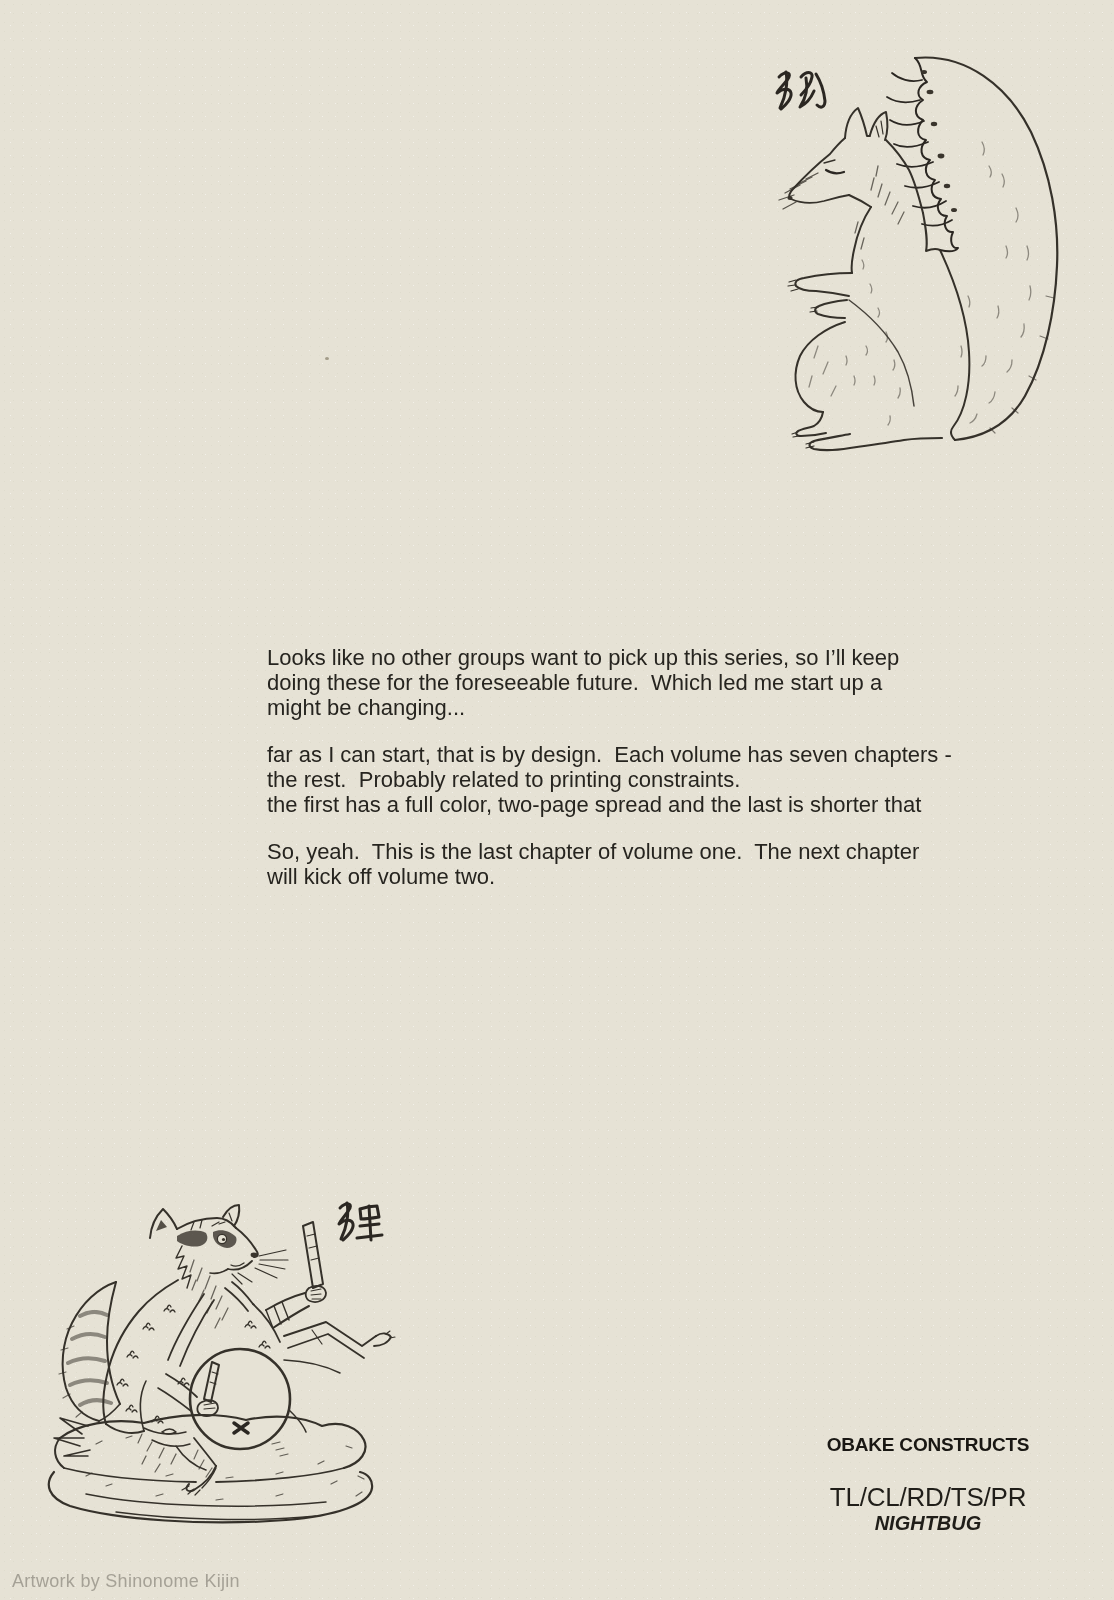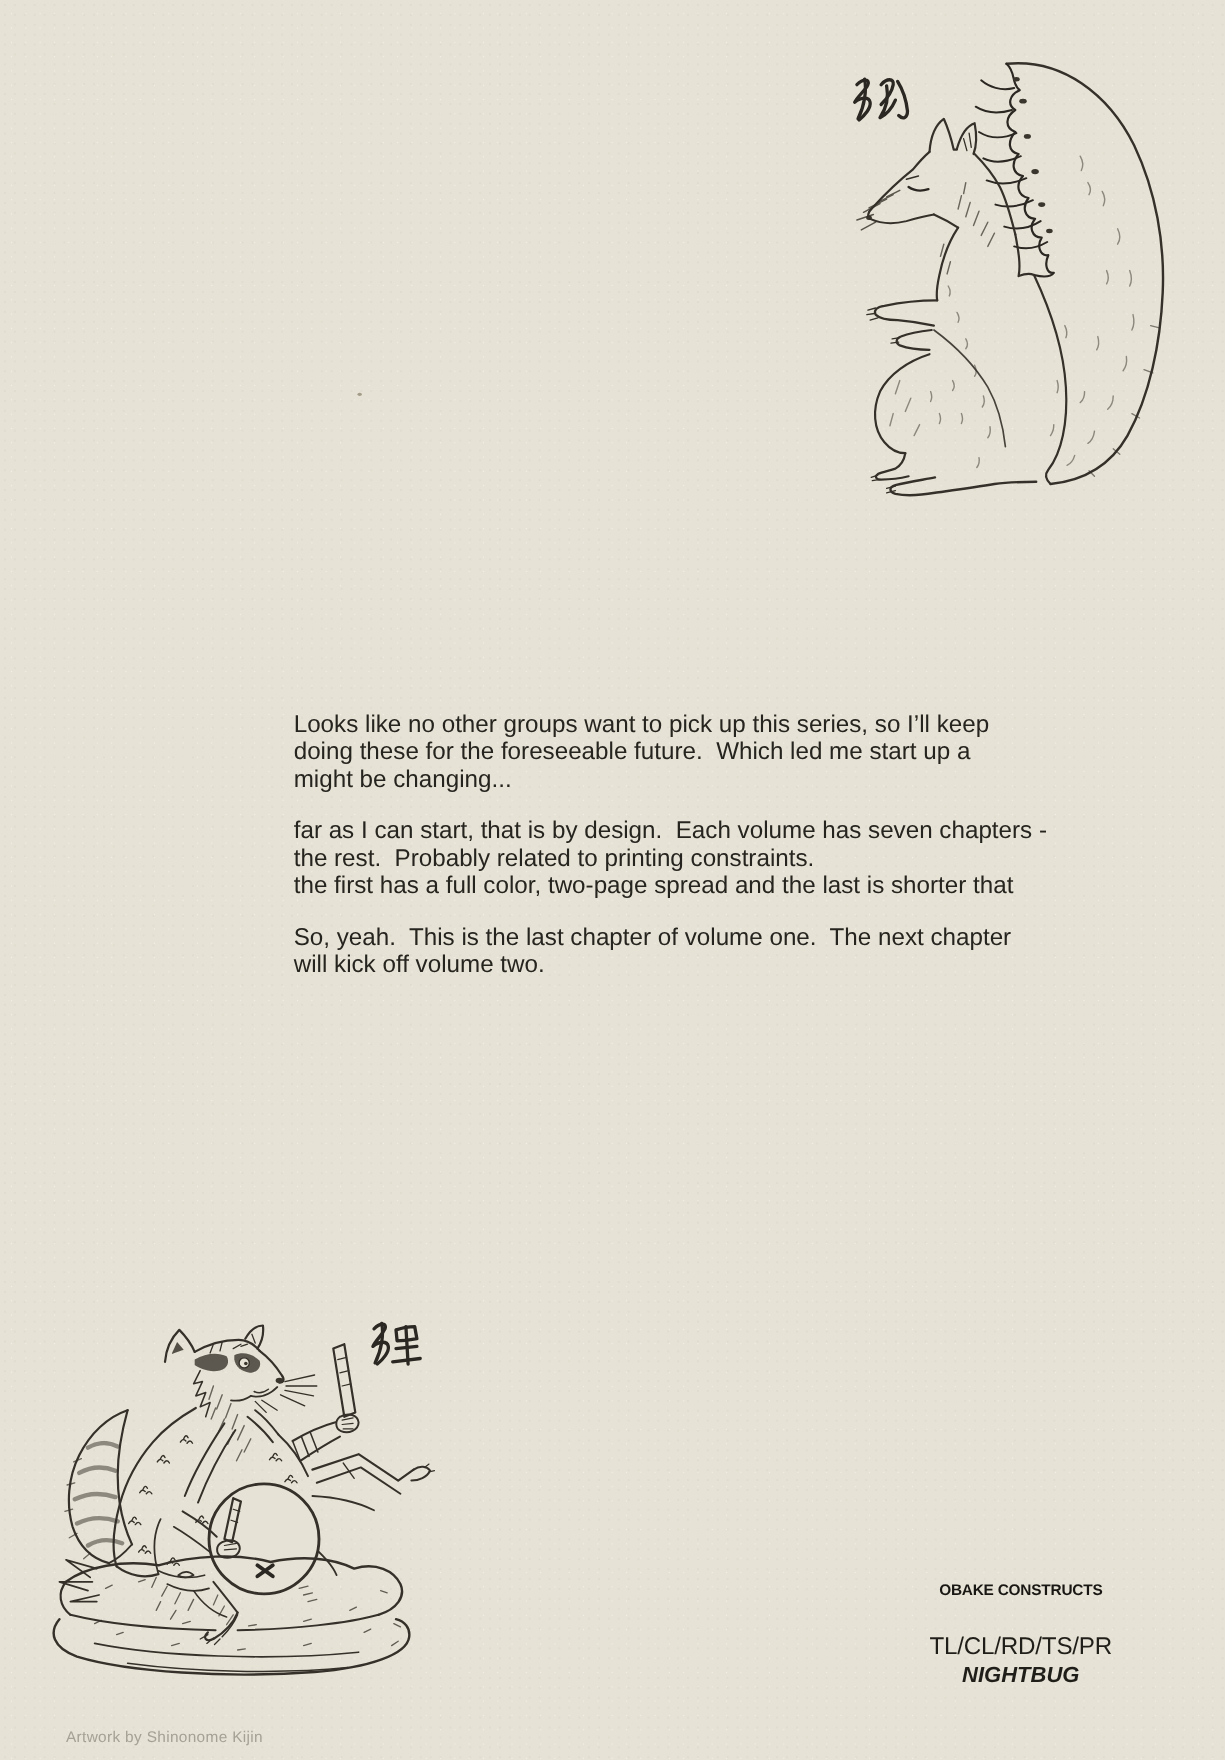--- a/index.html
+++ b/index.html
@@ -18,24 +18,24 @@
   .fox{left:746px;top:46px;width:332px;height:412px;}
   .tanuki{left:26px;top:1176px;width:388px;height:404px;}
   .ink{stroke:#35312a;fill:none;stroke-linecap:round;stroke-linejoin:round;}
   .ink-heavy{stroke:#2b2722;fill:none;stroke-linecap:round;stroke-linejoin:round;}
   .ink-fill{fill:#3a352d;stroke:none;}
   .paper-fill{fill:#e6e2d5;}
   .note{position:absolute;left:267px;top:645px;color:#26241f;font-size:22px;}
   .note .line{white-space:pre;height:25px;line-height:25px;}
   .para + .para{margin-top:22px;}
   .credits{position:absolute;left:798px;top:1433px;width:260px;text-align:center;color:#191713;}
-  .group-name{font-size:14px;font-weight:bold;letter-spacing:-0.2px;line-height:24px;}
-  .roles{margin-top:27px;font-size:22px;letter-spacing:-0.2px;line-height:26px;color:#201e19;}
+  .group-name{font-size:19px;font-weight:bold;letter-spacing:-0.2px;line-height:24px;}
+  .roles{margin-top:27px;font-size:26px;letter-spacing:-0.2px;line-height:26px;color:#201e19;}
   .credited{font-size:20px;font-style:italic;line-height:26px;color:#201e19;font-weight:bold;}
-  .artwork-credit{position:absolute;left:12px;top:1571px;font-size:14px;letter-spacing:0.3px;color:#a5a196;margin-left:48px;}
+  .artwork-credit{position:absolute;left:12px;top:1571px;font-size:18px;letter-spacing:0.3px;color:#a5a196;}
   .speck{position:absolute;left:325px;top:357px;width:4px;height:3px;border-radius:50%;background:rgba(95,85,62,0.5);}
   .sr-only{position:absolute;width:1px;height:1px;overflow:hidden;clip-path:inset(50%);white-space:nowrap;}
 </style>
 </head>
 <body>
 
 <div class="page">
 
   <figure class="illustration fox" style="margin:0;">
     <span class="sr-only">狐</span>

